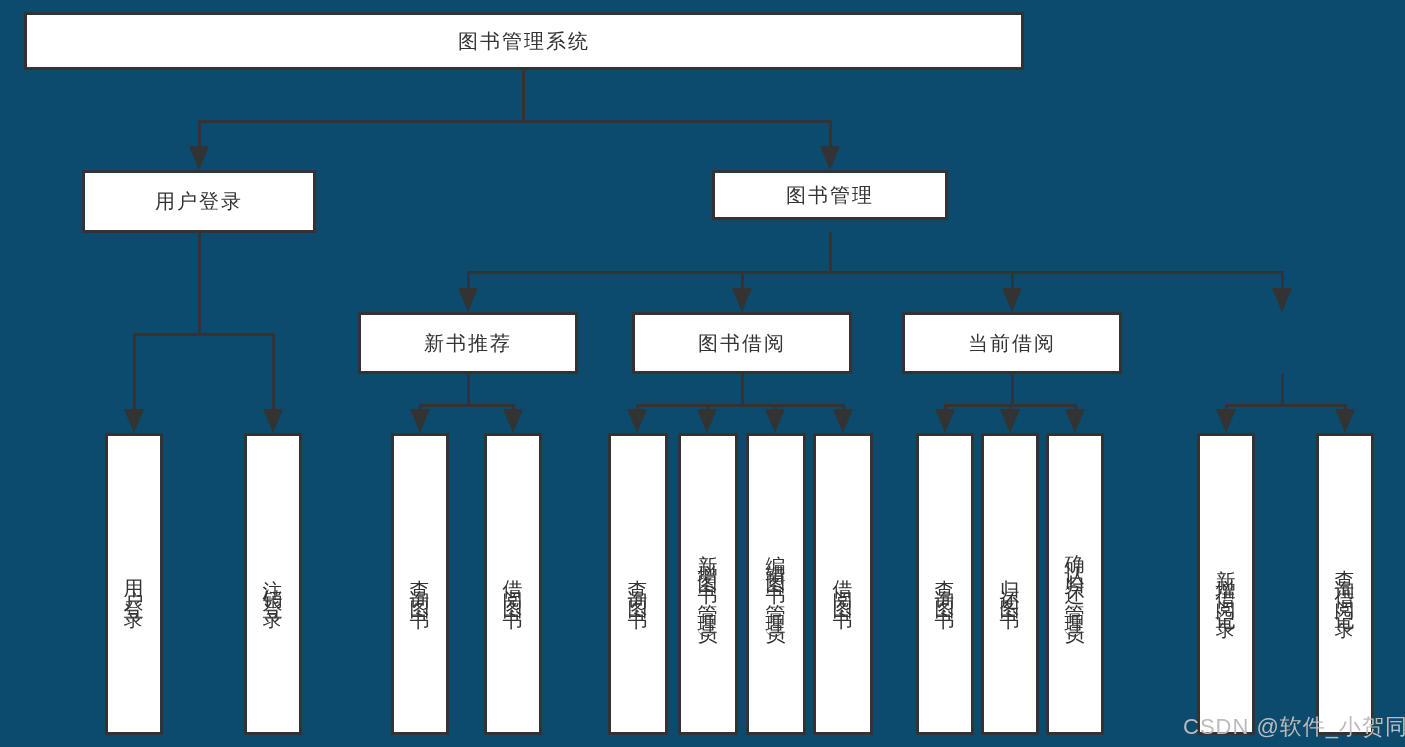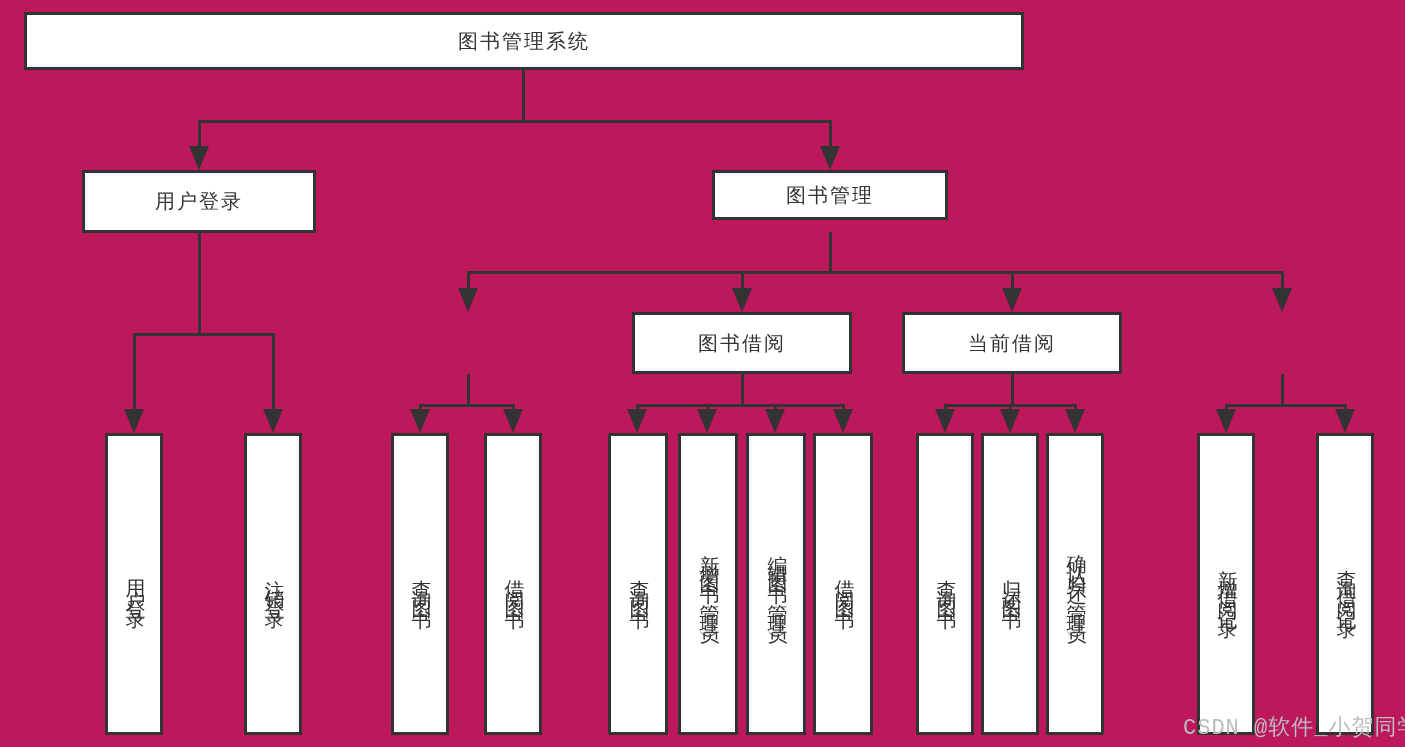--- a/index.html
+++ b/index.html
@@ -1,18 +1,18 @@
 <!DOCTYPE html>
 <html><head>
 <meta charset="utf-8">
 <style>
   html,body{margin:0;padding:0;background:#ffffff;}
   .canvas{
-    position:relative;width:1405px;height:747px;background:#be185d;
-    font-family:Liberation Mono, monospace;color:#2e2e2e;overflow:hidden;
+    position:relative;width:1405px;height:747px;background:#0c4a6e;
+    font-family:Liberation Sans, sans-serif;color:#2e2e2e;overflow:hidden;
   }
   .box{
     position:absolute;box-sizing:border-box;border:3px solid #333333;background:#ffffff;
     display:flex;align-items:center;justify-content:center;
     font-size:20px;letter-spacing:2px;color:#333333;z-index:2;
   }
   .vbox .vt{
     writing-mode:vertical-rl;text-orientation:mixed;
     font-size:20px;letter-spacing:10px;line-height:1;color:#333333;
   }
@@ -95,20 +95,23 @@
     <span>图书管理系统</span>
   </div>
 
   <div class="box" style="left:82px;top:170px;width:234px;height:63px;">
     <span>用户登录</span>
   </div>
   <div class="box" style="left:712px;top:170px;width:236px;height:50px;">
     <span>图书管理</span>
   </div>
 
+  <div class="box" style="left:358px;top:312px;width:220px;height:62px;">
+    <span>新书推荐</span>
+  </div>
   <div class="box" style="left:902px;top:312px;width:220px;height:62px;">
     <span>当前借阅</span>
   </div>
   <div class="box" style="left:632px;top:312px;width:220px;height:62px;">
     <span>图书借阅</span>
   </div>
 
   <div class="box vbox" style="left:105px;top:433px;width:58px;height:302px;">
     <span class="vt">用户登录</span>
   </div>

